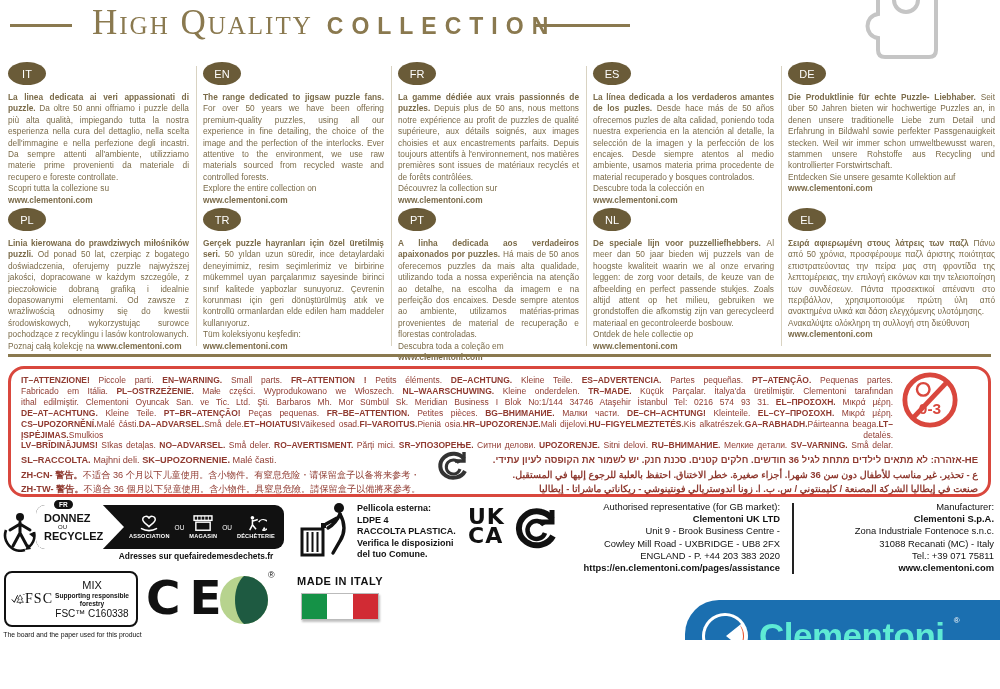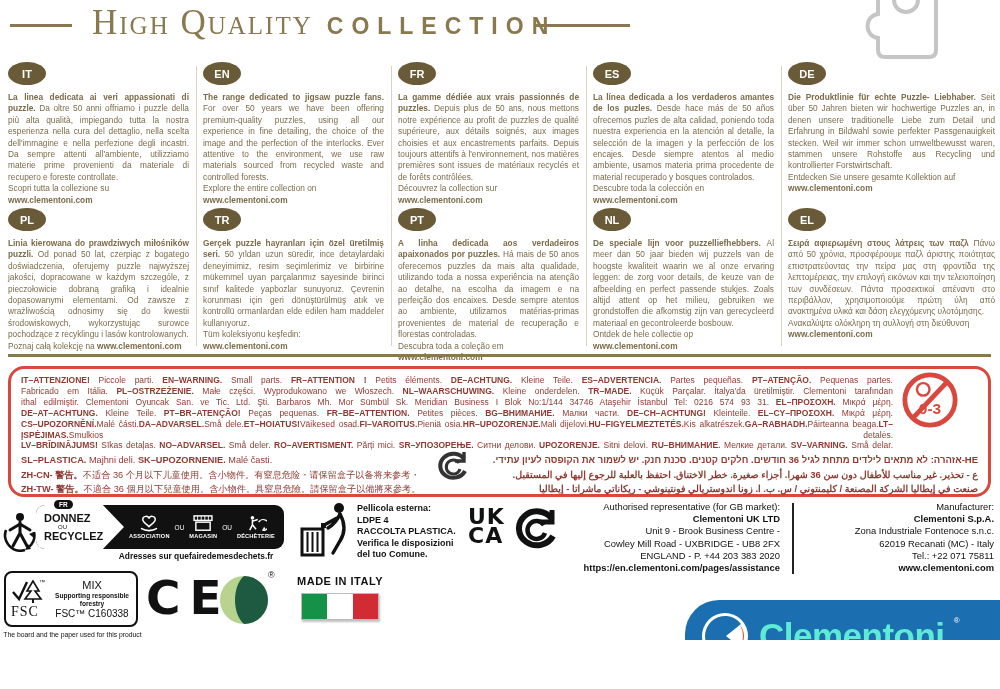--- a/index.html
+++ b/index.html
@@ -13,21 +13,21 @@
   .title{position:absolute;left:92px;top:0;display:flex;align-items:baseline}
   .hq{font-family:"Liberation Serif","DejaVu Serif",serif;font-variant:small-caps;
       font-size:35px;letter-spacing:2px;color:#8a794f;line-height:46px}
   .coll{font-size:23px;font-weight:bold;letter-spacing:8px;color:#8a794f;margin-left:14px}
   .puzzle-wrap{position:absolute;left:856px;top:0;width:94px;height:62px;overflow:hidden}
   
   .lang-row{position:absolute;left:8px;display:flex}
   .lang-cell{width:181px;margin-right:14px}
   .lang-cell:last-child{width:207px;margin-right:0}
   .lang-badge{width:38px;height:23px;border-radius:50%;background:#6a5b38;color:#fff;
-      font-size:11px;font-weight:bold;display:flex;align-items:center;justify-content:center;margin-bottom:7px}
+      font-size:11px;font-weight:normal;display:flex;align-items:center;justify-content:center;margin-bottom:7px}
   .lang-text{font-size:8.3px;line-height:11.4px;text-align:justify;color:#7b6b49}
   .lang-text .lead,.lang-outro .lead{font-weight:bold}
   .lang-outro{font-size:8.3px;line-height:11.4px;color:#7b6b49}
   .col-div{position:absolute;top:66px;height:280px;width:1px;background:#d9d3c2}
   .olive-rule{position:absolute;left:8px;width:983px;top:354px;height:3px;background:#8a794f}
   
   .warning-box{position:absolute;left:8px;top:366px;width:983px;height:131px;
       border:3px solid #d9473d;border-radius:16px;padding:6px 10px;color:#8f3a30}
   .warn-line{font-size:8.5px;line-height:10.9px;text-align:justify;text-align-last:justify;width:872px}
   .warn-line .wb{font-weight:bold}
@@ -55,21 +55,21 @@
   .addr-note{left:96px;top:551px;width:200px;text-align:center;font-size:8.4px;font-weight:bold;color:#111}
   .plastic{left:357px;top:503px;font-size:9px;font-weight:bold;color:#111;line-height:11.6px}
   .ukca{left:468px;top:507px;font-family:"DejaVu Sans",sans-serif;font-weight:bold;font-size:22px;
         line-height:19px;color:#111;letter-spacing:1px}
   .gb-col{left:548px;top:501px;width:232px;text-align:right;font-size:9.4px;line-height:12.2px;color:#111}
   .mfr-col{left:804px;top:501px;width:190px;text-align:right;font-size:9.4px;line-height:12.2px;color:#111}
   .addr-b{font-weight:bold}
   .v-div{left:792px;top:503px;width:2px;height:71px;background:#222}
   .fsc-box{left:4px;top:571px;width:134px;height:56px;border:2px solid #111;border-radius:8px;
       display:flex;align-items:center;padding:3px 5px;color:#111}
-  .fsc-left{width:42px;display:flex;flex-direction:column;}
+  .fsc-left{width:42px;display:flex;align-items:center}
   .fsc-word{font-family:"Liberation Serif",serif;font-size:14px;letter-spacing:1px}
   .fsc-right{flex:1;text-align:center}
   .fsc-mix{font-size:11px;font-weight:normal}
   .fsc-support{font-size:6.6px;font-weight:bold;line-height:7.6px;margin:1px 0}
   .fsc-code{font-size:10px;font-weight:normal}
   .fsc-caption{left:0;top:631px;width:145px;text-align:center;font-size:6.8px;line-height:8.4px;color:#111}
   .ce{left:146px;top:570px;font-family:"DejaVu Sans",sans-serif;font-size:47px;font-weight:bold;
       color:#111;letter-spacing:9px;line-height:56px}
   .greendot{left:219px;top:575px}
   .gd-reg{left:268px;top:570px;font-size:9px;color:#111}
@@ -165,21 +165,21 @@
     <div id="warn-lines">
         <p class="warn-line"><span class="wb">IT–ATTENZIONE!</span><span> Piccole parti. </span><span class="wb">EN–WARNING.</span><span> Small parts. </span><span class="wb">FR–ATTENTION !</span><span> Petits éléments. </span><span class="wb">DE–ACHTUNG.</span><span> Kleine Teile. </span><span class="wb">ES–ADVERTENCIA.</span><span> Partes pequeñas. </span><span class="wb">PT–ATENÇÃO.</span><span> Pequenas partes.</span></p>
         <p class="warn-line"><span>Fabricado em Itália. </span><span class="wb">PL–OSTRZEŻENIE.</span><span> Małe części. Wyprodukowano we Włoszech. </span><span class="wb">NL–WAARSCHUWING.</span><span> Kleine onderdelen. </span><span class="wb">TR–MADE.</span><span> Küçük Parçalar. İtalya'da üretilmiştir. Clementoni tarafından</span></p>
         <p class="warn-line"><span>ithal edilmiştir. Clementoni Oyuncak San. ve Tic. Ltd. Şti. Barbaros Mh. Mor Sümbül Sk. Meridian Business I Blok No:1/144 34746 Ataşehir İstanbul Tel: 0216 574 93 31. </span><span class="wb">EL–ΠΡΟΣΟΧΗ.</span><span> Μικρά μέρη.</span></p>
         <p class="warn-line"><span class="wb">DE–AT–ACHTUNG.</span><span> Kleine Teile. </span><span class="wb">PT–BR–ATENÇÃO!</span><span> Peças pequenas. </span><span class="wb">FR–BE–ATTENTION.</span><span> Petites pièces. </span><span class="wb">BG–ВНИМАНИЕ.</span><span> Малки части. </span><span class="wb">DE–CH–ACHTUNG!</span><span> Kleinteile. </span><span class="wb">EL–CY–ΠΡΟΣΟΧΗ.</span><span> Μικρά μέρη.</span></p>
         <p class="warn-line"><span class="wb">CS–UPOZORNĚNÍ.</span><span>Malé části.</span><span class="wb">DA–ADVARSEL.</span><span>Små dele.</span><span class="wb">ET–HOIATUS!</span><span>Väikesed osad.</span><span class="wb">FI–VAROITUS.</span><span>Pieniä osia.</span><span class="wb">HR–UPOZORENJE.</span><span>Mali dijelovi.</span><span class="wb">HU–FIGYELMEZTETÉS.</span><span>Kis alkatrészek.</span><span class="wb">GA–RABHADH.</span><span>Páirteanna beaga.</span><span class="wb">LT–ĮSPĖJIMAS.</span><span>Smulkios detalės.</span></p>
         <p class="warn-line"><span class="wb">LV–BRĪDINĀJUMS!</span><span> Sīkas detaļas. </span><span class="wb">NO–ADVARSEL.</span><span> Små deler. </span><span class="wb">RO–AVERTISMENT.</span><span> Părți mici. </span><span class="wb">SR–УПОЗОРЕЊЕ.</span><span> Ситни делови. </span><span class="wb">UPOZORENJE.</span><span> Sitni delovi. </span><span class="wb">RU–ВНИМАНИЕ.</span><span> Мелкие детали. </span><span class="wb">SV–VARNING.</span><span> Små delar.</span></p>
       </div>
     <div class="warn-bottom" id="warn-bottom">
         <div class="wrow">
-          <div class="wleft"><span class="wb">SL–PLASTICA.</span><span> Majhni deli. </span><span class="wb">SK–UPOZORNENIE.</span><span> Malé časti.</span></div>
+          <div class="wleft"><span class="wb">SL–RACCOLTA.</span><span> Majhni deli. </span><span class="wb">SK–UPOZORNENIE.</span><span> Malé časti.</span></div>
           <div class="wright" dir="rtl">HE-אזהרה: לא מתאים לילדים מתחת לגיל 36 חודשים. חלקים קטנים. סכנת חנק. יש לשמור את הקופסה לעיון עתידי.</div>
         </div>
         <div class="wrow">
           <div class="wleft"><span class="wb">ZH-CN- 警告。</span><span>不适合 36 个月以下儿童使用。含小物件。有窒息危险・请保留盒子以备将来参考・</span></div>
           <div class="wright" dir="rtl">ع - تحذير. غير مناسب للأطفال دون سن 36 شهرا. أجزاء صغيرة. خطر الاختناق. احتفظ بالعلبة للرجوع إليها في المستقبل.</div>
         </div>
         <div class="wrow">
           <div class="wleft"><span class="wb">ZH-TW- 警告。</span><span>不適合 36 個月以下兒童使用。含小物件。具窒息危險。請保留盒子以備將來參考。</span></div>
           <div class="wright" dir="rtl">صنعت في إيطاليا    الشركة المصنعة / كليمنتوني / س. ب. ا. زونا اندوستريالي فونتينوشي - ريكاناتي ماشراتا - إيطاليا</div>
         </div>
@@ -279,22 +279,22 @@
       <div>Unit 9 - Brook Business Centre -</div>
       <div>Cowley Mill Road - UXBRIDGE - UB8 2FX</div>
       <div>ENGLAND - P. +44 203 383 2020</div>
       <div class="addr-b">https://en.clementoni.com/pages/assistance</div>
     </div>
   <div class="abs v-div"></div>
   <div class="abs mfr-col" id="mfr-col">
       <div>Manufacturer:</div>
       <div class="addr-b">Clementoni S.p.A.</div>
       <div>Zona Industriale Fontenoce s.n.c.</div>
-      <div>62019 Recanati (MC) - Italy</div>
-      <div>Tel.: +22 071 75811</div>
+      <div>31088 Recanati (MC) - Italy</div>
+      <div>Tel.: +39 071 75811</div>
       <div class="addr-b">www.clementoni.com</div>
     </div>
 
   <div class="abs fsc-box">
     <div class="fsc-left">
       <svg width="34" height="26" viewBox="0 0 34 26">
         <path d="M2 14 L8 21 L16 4" fill="none" stroke="#111" stroke-width="2.4"></path>
         <path d="M22 3 L16 13 H20 L14 21 H30 L24 13 H28 Z" fill="none" stroke="#111" stroke-width="1.6"></path>
         <path d="M22 21 V25" stroke="#111" stroke-width="2"></path>
         <text x="28" y="6" font-size="6" fill="#111" font-family="Liberation Sans, sans-serif">™</text>

